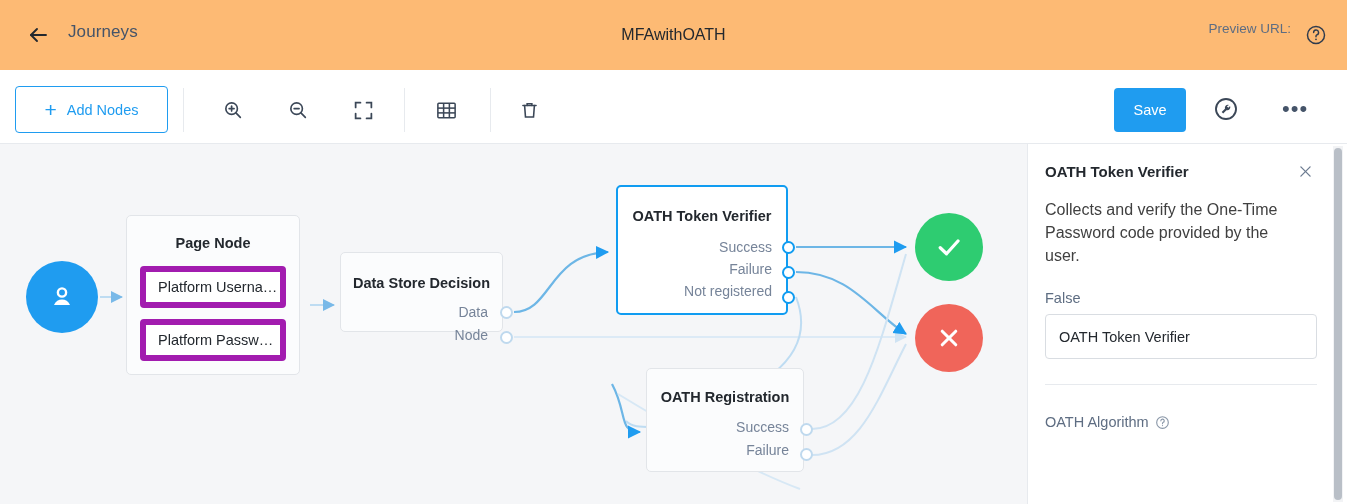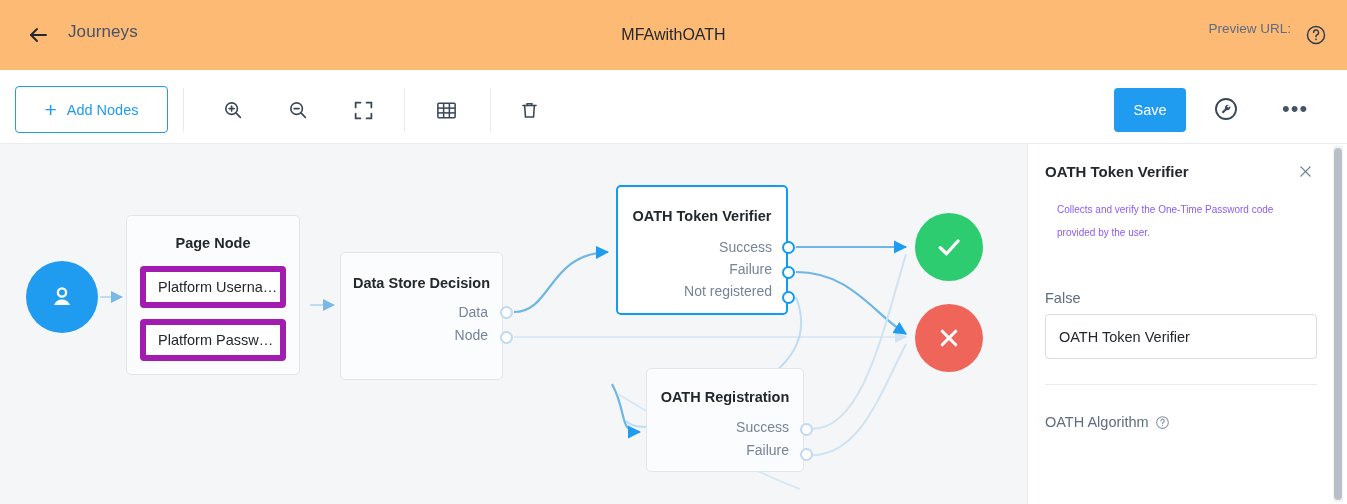--- a/index.html
+++ b/index.html
@@ -137,21 +137,21 @@
     background: #ffffff; overflow: hidden;
   }
   .panel-head {
     position: absolute; left: 17px; top: 19px; right: 17px;
     display: flex; align-items: flex-start; justify-content: space-between;
   }
   .panel-title { font-size: 15px; font-weight: bold; color: #23282e; }
   .panel-close { font-size: 20px; color: #6b7a90; cursor: pointer; line-height: 14px; }
   .panel-desc {
     position: absolute; left: 17px; top: 54px; width: 250px;
-    font-size: 10px; color: #8b5cf6; line-height: 23px; margin-left: 12px;
+    font-size: 16px; color: #404040; line-height: 23px;
   }
   .field-label {
     position: absolute; left: 17px; font-size: 14.5px; color: #5e6d82;
     display: flex; align-items: center; gap: 6px;
   }
   .field-box {
     position: absolute; left: 17px; width: 272px; height: 45px;
     border: 1px solid #d9dde2; border-radius: 4px; background: #ffffff;
     display: flex; align-items: center; padding: 0 13px;
     font-size: 14.5px; color: #23282e; cursor: text;
@@ -309,21 +309,21 @@
         <path d="M5.6 18.4c1.3-3 3.7-4.4 6.4-4.4s5.1 1.4 6.4 4.4z" fill="#ffffff" stroke="none"></path>
       </svg>
     </div>
 
     <div class="node" style="left:126px; top:71px; width:174px; height:160px;">
       <div class="node-title" style="margin-top:19px;">Page Node</div>
       <div class="node-sub" style="margin:15px auto 0; width:146px; height:42px;">Platform Userna…</div>
       <div class="node-sub" style="margin:11px auto 0; width:146px; height:42px;">Platform Passw…</div>
     </div>
 
-    <div class="node" style="left:340px; top:108px; width:163px; height:128px;">
+    <div class="node" style="left:340px; top:108px; width:163px; height:80px;">
       <div class="node-title" style="margin-top:22px;">Data Store Decision</div>
       <div class="port-row" style="margin-top:13px; padding-right:14px;">Data</div>
       <div class="port-row" style="margin-top:7px; padding-right:14px;">Node</div>
     </div>
     <div class="port-dot" style="left:500px; top:162px;"></div>
     <div class="port-dot" style="left:500px; top:187px;"></div>
 
     <div class="node selected" style="left:616px; top:41px; width:172px; height:130px;">
       <div class="node-title" style="margin-top:21px;">OATH Token Verifier</div>
       <div class="port-row" style="margin-top:15px; padding-right:14px;">Success</div>

